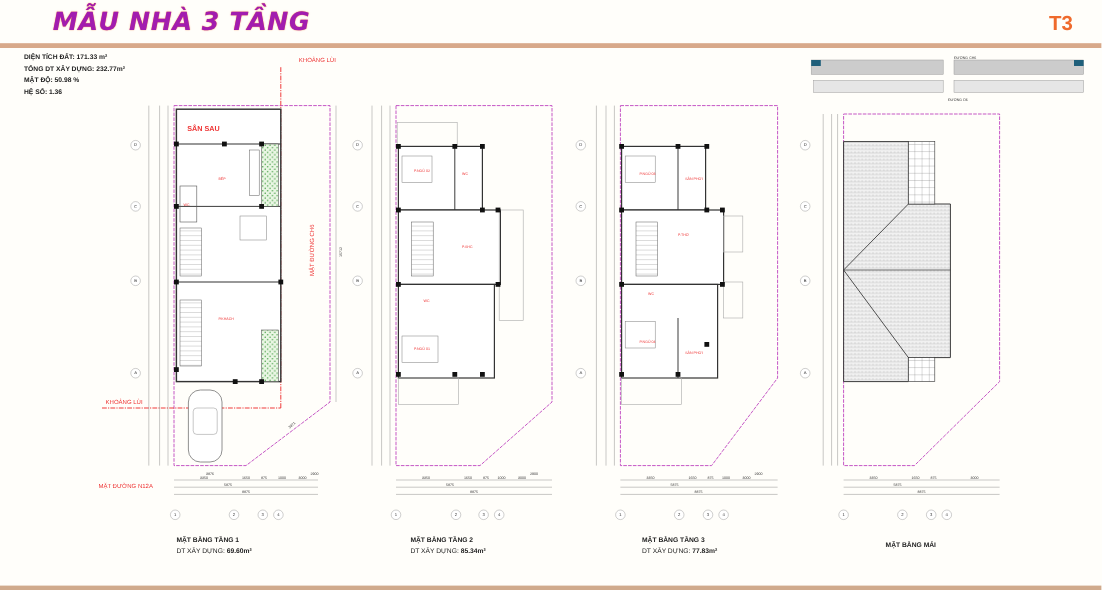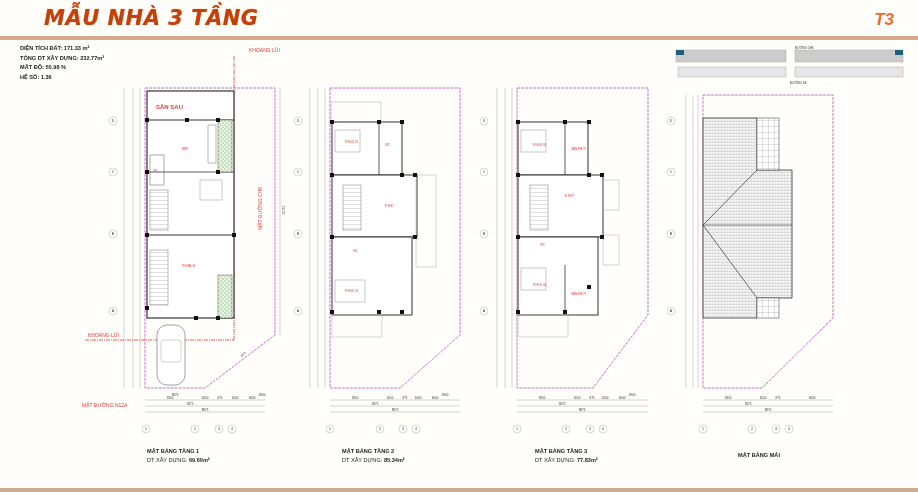--- a/index.html
+++ b/index.html
@@ -1,26 +1,26 @@
 <!DOCTYPE html>
 <html><head>
 <meta charset="utf-8">
 <style>
   * { margin: 0; padding: 0; box-sizing: border-box; }
   html, body { width: 918px; height: 492px; background: #fffefa; overflow: hidden; }
   body { position: relative; font-family: "Liberation Sans", sans-serif; color: #222; }
   .title {
     position: absolute; left: 44px; top: 6px;
     font-family: "DejaVu Sans", sans-serif; font-weight: 900; font-style: italic;
-    font-size: 21px; letter-spacing: 0.5px; color: #c2410c;
+    font-size: 21px; letter-spacing: 0.5px; color: #a21caf;
     text-shadow: 0 0 1px #ef6a2c;
   }
   .code {
     position: absolute; right: 24px; top: 10px;
-    font-family: "Liberation Sans", sans-serif; font-weight: 700; font-style: italic;
+    font-family: "Liberation Sans", sans-serif; font-weight: 700; 
     font-size: 17px; color: #ef6a2c;
   }
   .top-bar { position: absolute; left: 0; top: 36px; width: 918px; height: 4px; background: #d8a98a; }
   .bottom-bar { position: absolute; left: 0; top: 488px; width: 918px; height: 4px; background: #d0aa8c; }
   .stats { position: absolute; left: 20px; top: 44px; font-size: 5.6px; font-weight: 700; line-height: 9.5px; color: #222; }
   svg.plan { position: absolute; left: 0; top: 0; }
   .caption { position: absolute; font-size: 5.6px; line-height: 9px; color: #222; }
   .caption .b { font-weight: 700; }
   .red-label { fill: #e33; font-family: "Liberation Sans", sans-serif; }
 </style>

